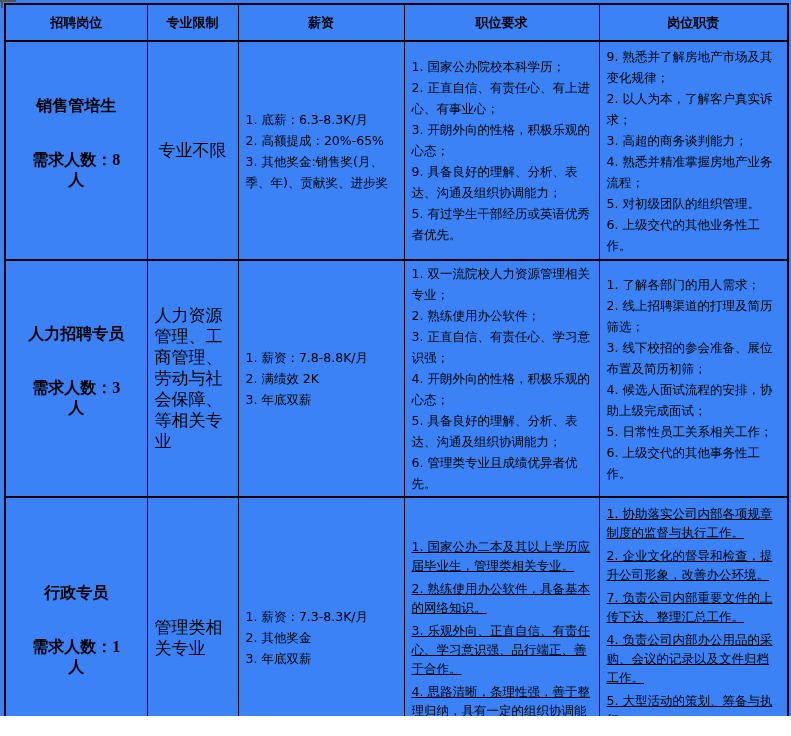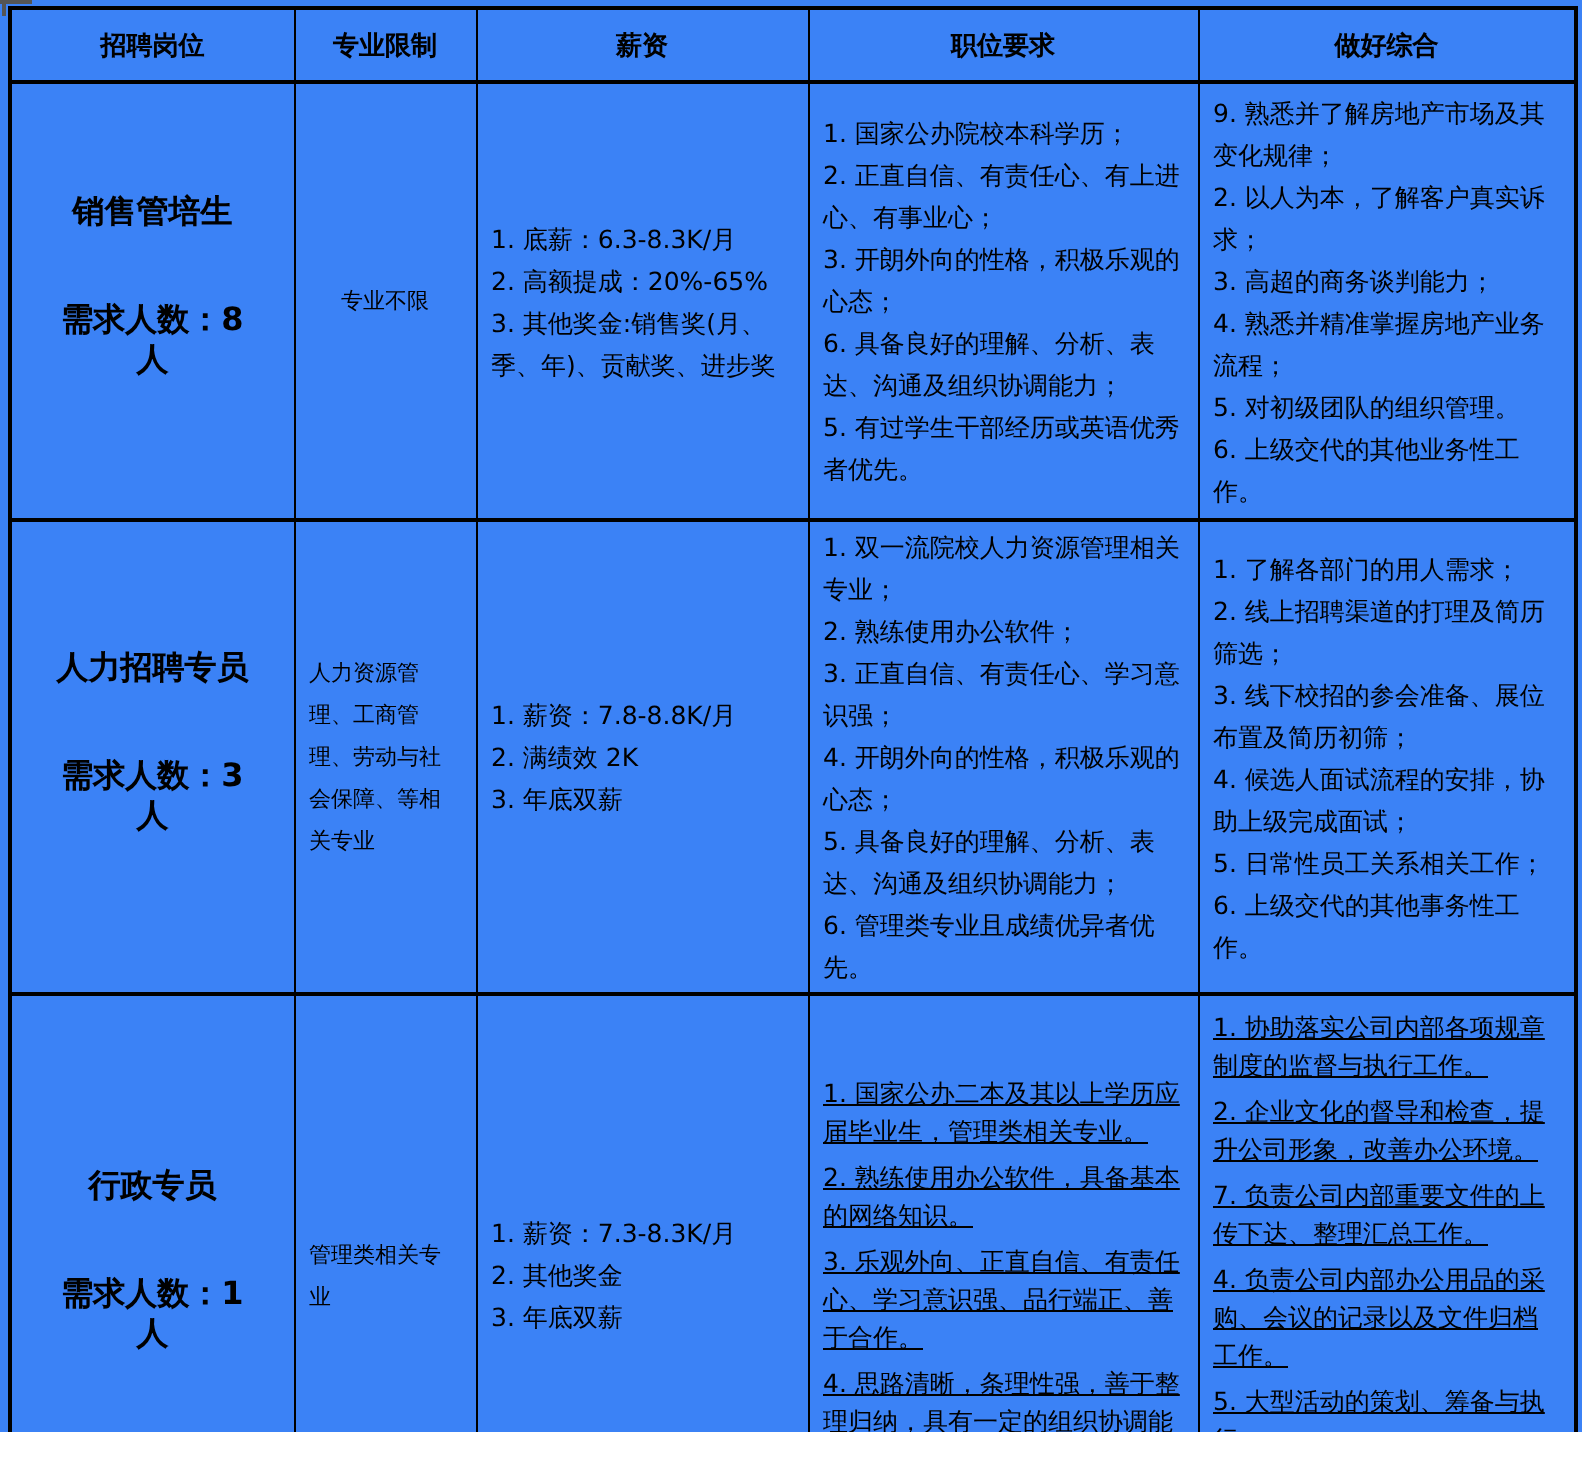--- a/index.html
+++ b/index.html
@@ -48,25 +48,26 @@
     font-size: 13px;
     font-weight: bold;
     text-align: center;
     padding: 0;
   }
   td.cell-position {
     text-align: center;
     font-weight: bold;
     font-size: 16px;
     line-height: 20px;
+    font-family: Liberation Serif, serif;
   }
   td.cell-position .pos-title { margin: 0 0 34px 0; }
   td.cell-position .pos-count { margin: 16px; }
   td.cell-major {
-    font-size: 11px;
+    font-size: 17px;
     line-height: 21px;
   }
   td.cell-major.centered { text-align: center; }
   td.cell-list { font-size: 12.5px; }
   td.cell-list p {
     margin: 0;
     line-height: 21px;
     font-size: 12.5px;
   }
   td.cell-list.spaced p {
@@ -89,41 +90,41 @@
       <col style="width:166px">
       <col style="width:195px">
       <col style="width:189px">
     </colgroup>
     <thead>
       <tr class="header-row">
         <th class="col-head">招聘岗位</th>
         <th class="col-head">专业限制</th>
         <th class="col-head">薪资</th>
         <th class="col-head">职位要求</th>
-        <th class="col-head">做好综合</th>
+        <th class="col-head">岗位职责</th>
       </tr>
     </thead>
     <tbody>
 
       <tr class="row-1">
         <td class="cell-position">
           <p class="pos-title">销售管培生</p>
           <p class="pos-count">需求人数：8 人</p>
         </td>
         <td class="cell-major centered">专业不限</td>
         <td class="cell-list">
           <p>1. 底薪：6.3-8.3K/月</p>
           <p>2. 高额提成：20%-65%</p>
           <p>3. 其他奖金:销售奖(月、季、年)、贡献奖、进步奖</p>
         </td>
         <td class="cell-list">
           <p>1. 国家公办院校本科学历；</p>
           <p>2. 正直自信、有责任心、有上进心、有事业心；</p>
           <p>3. 开朗外向的性格，积极乐观的心态；</p>
-          <p>6. 具备良好的理解、分析、表达、沟通及组织协调能力；</p>
+          <p>9. 具备良好的理解、分析、表达、沟通及组织协调能力；</p>
           <p>5. 有过学生干部经历或英语优秀者优先。</p>
         </td>
         <td class="cell-list">
           <p>9. 熟悉并了解房地产市场及其变化规律；</p>
           <p>2. 以人为本，了解客户真实诉求；</p>
           <p>3. 高超的商务谈判能力；</p>
           <p>4. 熟悉并精准掌握房地产业务流程；</p>
           <p>5. 对初级团队的组织管理。</p>
           <p>6. 上级交代的其他业务性工作。</p>
         </td>

